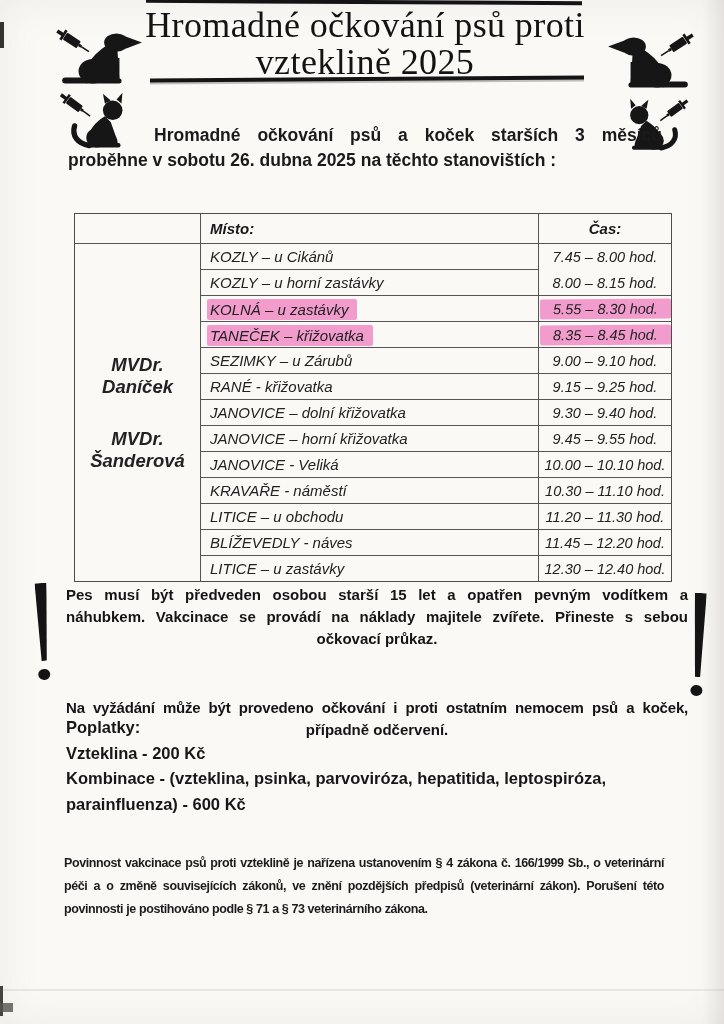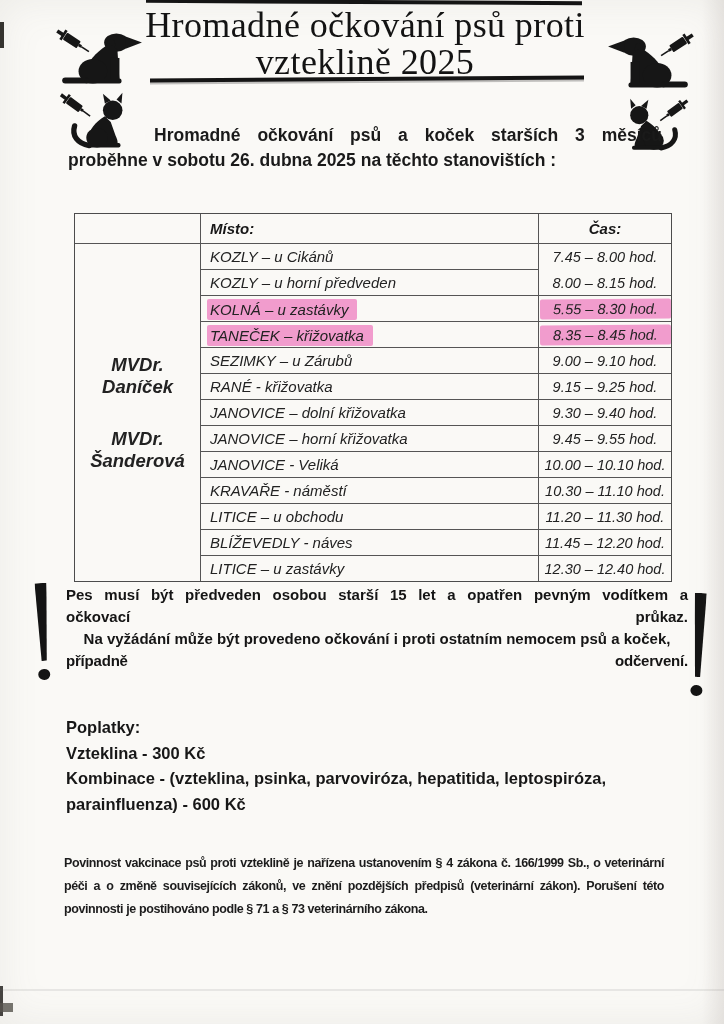--- a/index.html
+++ b/index.html
@@ -84,21 +84,21 @@
   .time-cell .hl { display:inline-block; padding:1.5px 13px 2.5px 13px; transform:rotate(-0.4deg); }
 
   
   .warning-text {
     position:absolute; left:66px; top:584px; width:622px;
     font-weight:700; font-size:15px; line-height:22px; color:#151515;text-align:center;
   }
   .warning-text .line:nth-child(1),
   .warning-text .line:nth-child(2),
   .warning-text .line:nth-child(4) { text-align-last:justify; }
-  .warning-text .line:nth-child(4) { letter-spacing:-0.2px; }
+  .warning-text .line:nth-child(4) { letter-spacing:-0.2px;margin-top:47px; }
   .excl { position:absolute; }
   .excl .bar {
     width:17px; height:78px; background:#141414;
     clip-path:polygon(18% 0, 88% 0, 66% 100%, 36% 100%);
   }
   .excl .dot { width:12px; height:11px; border-radius:50%; background:#141414; margin:8px 0 0 2px; }
   .excl-left  { left:34px; top:583px; transform:rotate(-3deg); }
   .excl-right { left:690px; top:593px; transform:rotate(2deg); }
   .excl-right .bar { height:84px; }
 
@@ -238,21 +238,21 @@
           <td class="vet-cell" rowspan="13">
             <div class="vet-name">MVDr.
 Daníček</div>
             <div class="vet-name">MVDr.
 Šanderová</div>
           </td>
           <td class="place-cell"><span>KOZLY – u Cikánů</span></td>
           <td class="time-cell"><span>7.45 – 8.00 hod.</span></td>
         </tr>
         <tr>
-          <td class="place-cell"><span>KOZLY – u horní předveden</span></td>
+          <td class="place-cell"><span>KOZLY – u horní zastávky</span></td>
           <td class="time-cell"><span>8.00 – 8.15 hod.</span></td>
         </tr>
         <tr>
           <td class="place-cell"><span class="hl">KOLNÁ – u zastávky</span></td>
           <td class="time-cell"><span class="hl">5.55 – 8.30 hod.</span></td>
         </tr>
         <tr>
           <td class="place-cell"><span class="hl">TANEČEK – křižovatka</span></td>
           <td class="time-cell"><span class="hl">8.35 – 8.45 hod.</span></td>
         </tr>
@@ -294,32 +294,33 @@
         </tr>
       </tbody>
   </table>
 
   <div class="excl excl-left">
     <div class="bar"></div>
     <div class="dot"></div>
   </div>
   <div class="warning-text">
       <div class="line">Pes musí být předveden osobou starší 15 let a opatřen pevným vodítkem a</div>
+      <div class="line">náhubkem. Vakcinace se provádí na náklady majitele zvířete. Přineste s sebou</div>
       <div class="line">očkovací průkaz.</div>
       <div class="line">Na vyžádání může být provedeno očkování i proti ostatním nemocem psů a koček,</div>
       <div class="line">případně odčervení.</div>
     </div>
   <div class="excl excl-right">
     <div class="bar"></div>
     <div class="dot"></div>
   </div>
 
   <div class="fees">
       <div class="line">Poplatky:</div>
-      <div class="line">Vzteklina - 300 Kč</div>
+      <div class="line">Vzteklina - 200 Kč</div>
       <div class="line">Kombinace - (vzteklina, psinka, parvoviróza, hepatitida, leptospiróza,</div>
       <div class="line">parainfluenza) - 600 Kč</div>
     </div>
 
   <div class="legal">
       <div class="line">Povinnost vakcinace psů proti vzteklině je nařízena ustanovením § 4 zákona č. 166/1999 Sb., o veterinární</div>
       <div class="line">péči a o změně souvisejících zákonů, ve znění pozdějších předpisů (veterinární zákon). Porušení této</div>
       <div class="line">povinnosti je postihováno podle § 71 a § 73 veterinárního zákona.</div>
     </div>
 

